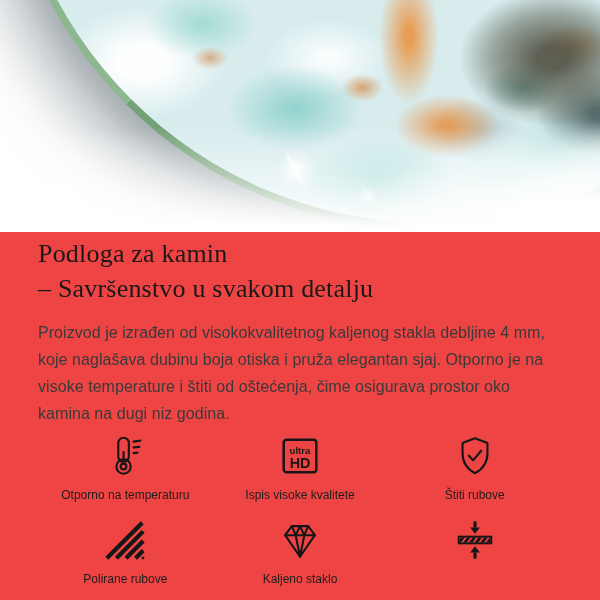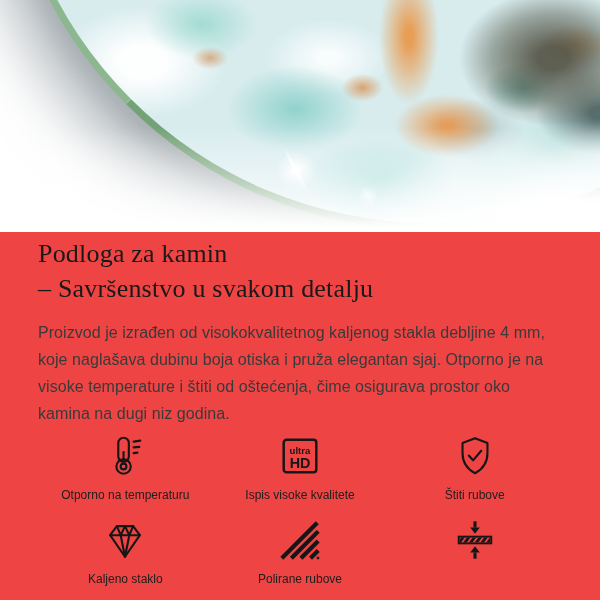--- a/index.html
+++ b/index.html
@@ -137,40 +137,40 @@
             <path class="stroke" d="M24,5.5 L37,10.5 V21 C37,31.5 31.5,37.8 24,42 C16.5,37.8 11,31.5 11,21 V10.5 Z"></path>
             <polyline class="stroke" points="17.5,23.5 22,28.5 30.5,18.5"></polyline>
           </svg>
         </div>
         <div class="f-label">Štiti rubove</div>
       </div>
 
       <div class="feature">
         <div class="f-icon">
           <svg viewBox="0 0 48 48">
-            <path class="stroke" stroke-width="2" d="M15.5,9.5 H32.5 L39.5,19 L24,41.5 L8.5,19 Z"></path>
-            <line class="stroke" stroke-width="2" x1="8.5" y1="19" x2="39.5" y2="19"></line>
-            <path class="stroke" stroke-width="2" d="M15.5,9.5 L19.5,19 L24,9.5 L28.5,19 L32.5,9.5"></path>
-            <path class="stroke" stroke-width="2" d="M19.5,19 L24,41.5 M28.5,19 L24,41.5"></path>
-          </svg>
-        </div>
-        <div class="f-label">Kaljeno staklo</div>
-      </div>
-
-      <div class="feature">
-        <div class="f-icon">
-          <svg viewBox="0 0 48 48">
             <line class="stroke-sq" stroke-width="4.4" x1="5" y1="43" x2="42" y2="6"></line>
             <line class="stroke-sq" stroke-width="4.4" x1="15" y1="43" x2="43" y2="15"></line>
             <line class="stroke-sq" stroke-width="4.4" x1="25" y1="43" x2="43" y2="25"></line>
             <line class="stroke-sq" stroke-width="4.4" x1="35" y1="43" x2="43" y2="35"></line>
             <rect class="fill" x="41.5" y="41.5" width="2.5" height="2.5"></rect>
           </svg>
         </div>
         <div class="f-label">Polirane rubove</div>
+      </div>
+
+      <div class="feature">
+        <div class="f-icon">
+          <svg viewBox="0 0 48 48">
+            <path class="stroke" stroke-width="2" d="M15.5,9.5 H32.5 L39.5,19 L24,41.5 L8.5,19 Z"></path>
+            <line class="stroke" stroke-width="2" x1="8.5" y1="19" x2="39.5" y2="19"></line>
+            <path class="stroke" stroke-width="2" d="M15.5,9.5 L19.5,19 L24,9.5 L28.5,19 L32.5,9.5"></path>
+            <path class="stroke" stroke-width="2" d="M19.5,19 L24,41.5 M28.5,19 L24,41.5"></path>
+          </svg>
+        </div>
+        <div class="f-label">Kaljeno staklo</div>
       </div>
 
       <div class="feature">
         <div class="f-icon">
           <svg viewBox="0 0 48 48">
             <defs>
                 <clipPath id="barclip">
                   <rect x="8" y="21.5" width="32" height="5"></rect>
                 </clipPath>
               </defs>

